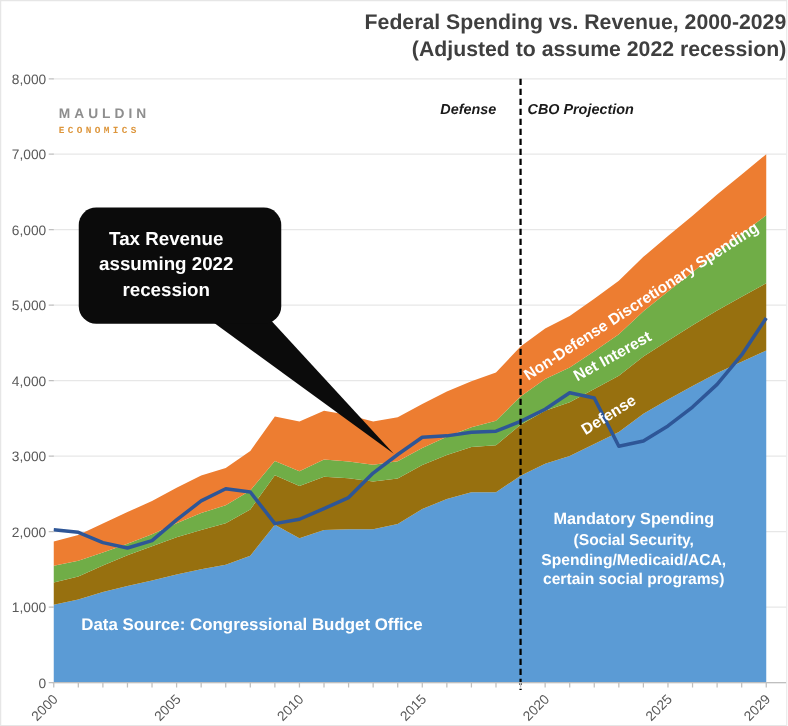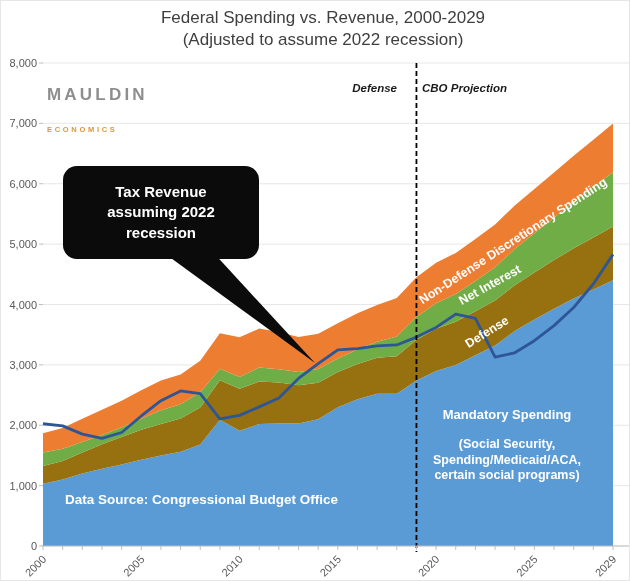--- a/index.html
+++ b/index.html
@@ -1,44 +1,44 @@
 <!DOCTYPE html>
 <html><head>
 <meta charset="utf-8">
 <style>
   html,body { margin:0; padding:0; background:#fff; }
   .page {
     position:relative; width:630px; height:581px; overflow:hidden;
     background:#ffffff; font-family:"Liberation Sans", sans-serif;
     border:1px solid #e6e6e6; box-sizing:border-box;
   }
-  .chart-title { position:absolute; top:6px; left:0; right:0; text-align:center;
-    font-weight:normal; font-size:17px; line-height:22px; color:#3f3f3f;padding-left:16px; }
+  .chart-title { position:absolute; top:6px; left:0; right:0; text-align:right;
+    font-weight:bold; font-size:17px; line-height:22px; color:#3f3f3f;padding-left:16px; }
   .logo { position:absolute; left:46px; top:84px; }
-  .logo-main { font-size:17px; font-weight:bold; letter-spacing:3.2px; color:#8e8e8e; }
-  .logo-sub  { font-size:7.5px; font-weight:bold; letter-spacing:2.7px; color:#dd963c; margin-top:20px; }
+  .logo-main { font-size:11px; font-weight:bold; letter-spacing:3.2px; color:#8e8e8e; }
+  .logo-sub  { font-size:7.5px; font-weight:bold; letter-spacing:2.7px; color:#dd963c; margin-top:4px;font-family:Liberation Mono, monospace; }
   .phase-label { position:absolute; top:81px; font-size:11.5px; font-weight:bold;
     font-style:italic; color:#1a1a1a; }
   .phase-actual { left:298px; width:98px; text-align:right; }
   .phase-cbo { left:421px; }
   svg.chart { position:absolute; left:0; top:0; }
   .band-label { position:absolute; color:#ffffff; font-weight:bold; font-size:12.5px;
     white-space:nowrap; }
   .lbl-nondef { left:512px; top:240px; transform:translate(-50%,-50%) rotate(-33deg); }
   .lbl-netint { left:489px; top:284px; transform:translate(-50%,-50%) rotate(-29deg); }
   .lbl-defense{ left:486px; top:331px; transform:translate(-50%,-50%) rotate(-32deg); }
   .mandatory-block { position:absolute; left:396px; top:406px; width:220px;
     text-align:center; color:#ffffff; font-weight:bold; }
-  .mandatory-title { font-size:13px; margin-bottom:15px; }
+  .mandatory-title { font-size:13px; margin-bottom:3px; }
   .mandatory-line { font-size:12.5px; line-height:15.5px; }
   .data-source { position:absolute; left:64px; top:491px; color:#ffffff;
     font-weight:bold; font-size:13.5px; }
-  .callout { position:absolute; left:62px; top:165px; width:196px; height:93px;
+  .callout { position:absolute; left:62px; top:165px; width:162px; height:93px;
     background:#0b0b0b; border-radius:14px; display:flex; align-items:center;
-    justify-content:center; }
+    }
   .callout-text { color:#ffffff; font-weight:bold; font-size:15px; line-height:1.35;
     text-align:center; width:140px; }
 </style>
 </head>
 <body>
 
 <div class="page">
 
   <div class="chart-title">
     <div>Federal Spending vs. Revenue, 2000-2029</div>

